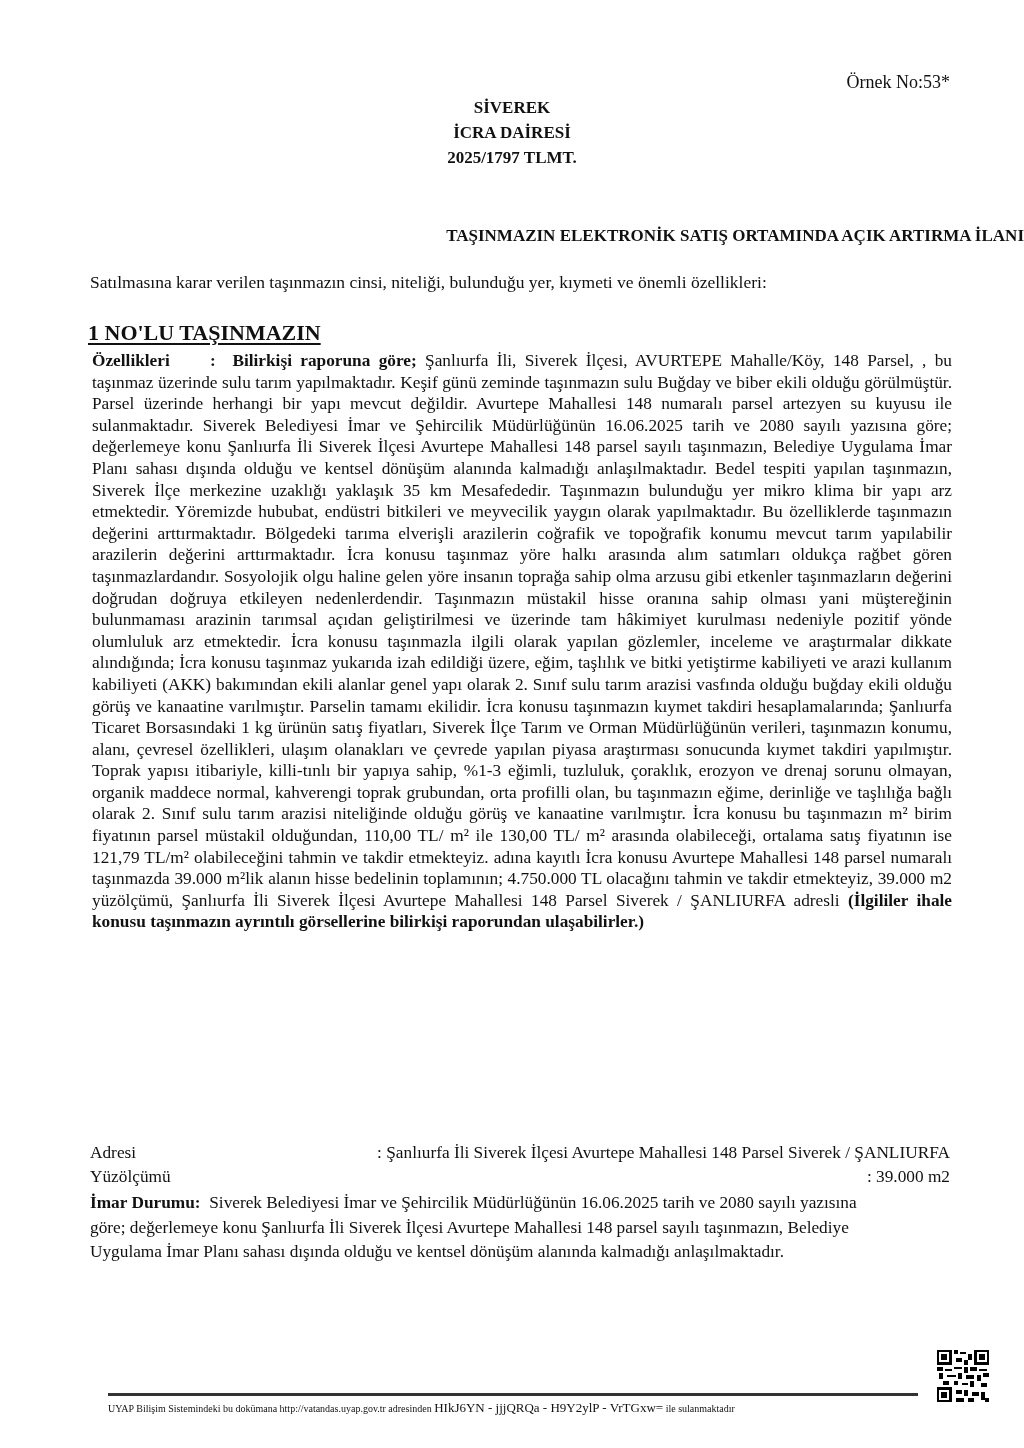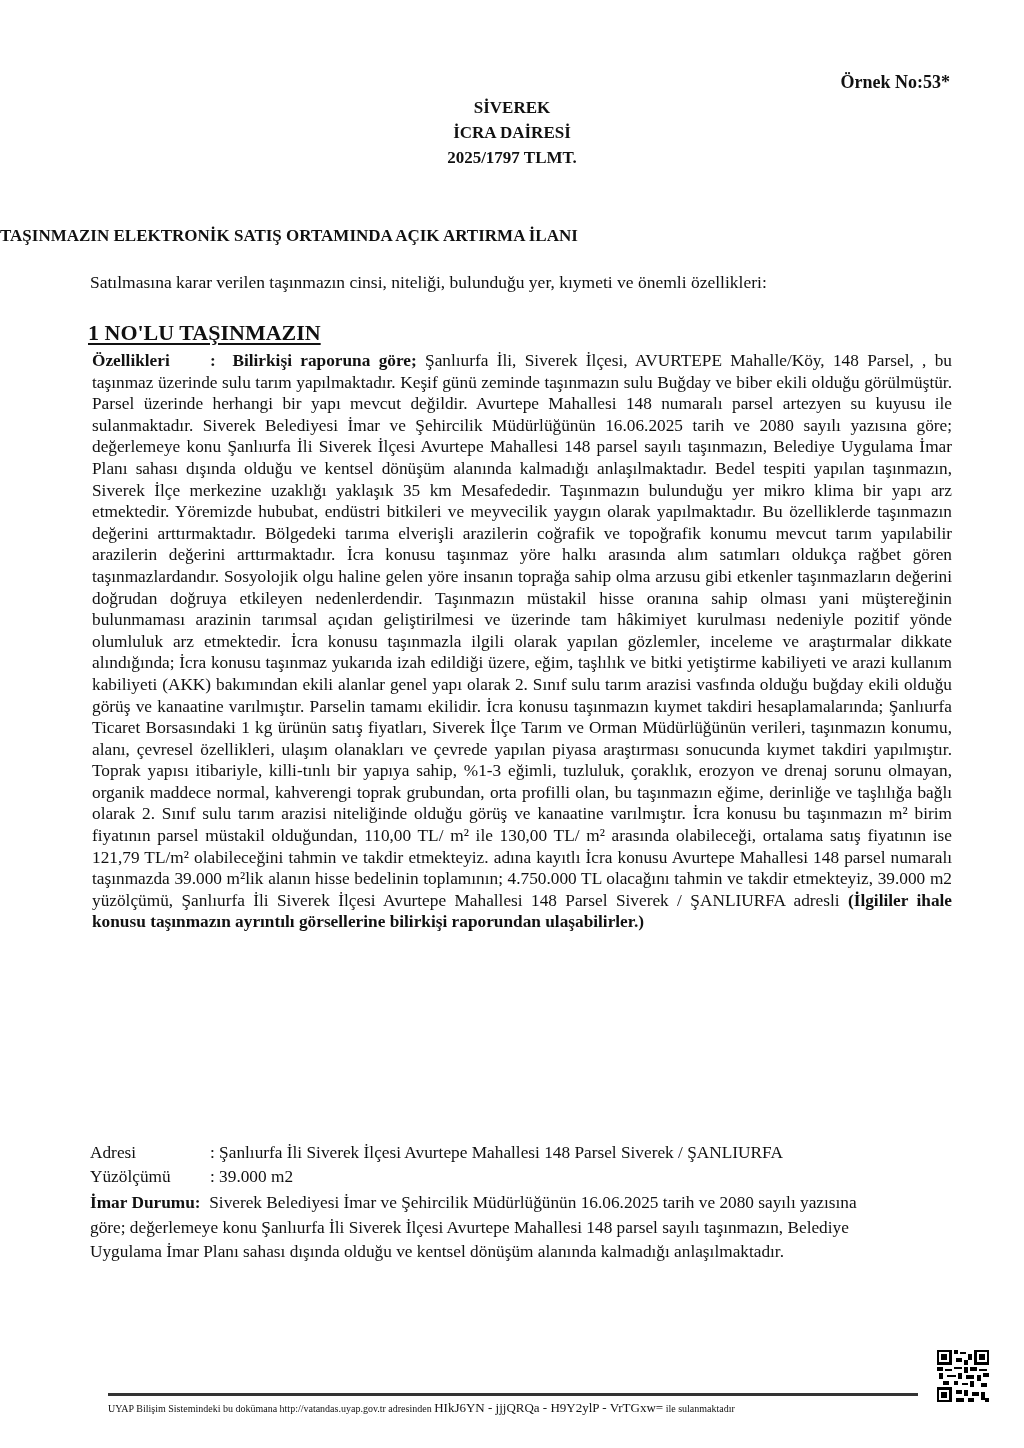--- a/index.html
+++ b/index.html
@@ -1,34 +1,34 @@
 <!DOCTYPE html>
 <html><head>
 <meta charset="utf-8">
 <style>
   html, body { margin: 0; padding: 0; background: #ffffff; }
   body {
     width: 1024px; height: 1448px; position: relative; overflow: hidden;
     font-family: "Liberation Serif", "DejaVu Serif", serif; color: #111;
   }
-  .ornek { position: absolute; top: 72px; right: 74px; font-weight: bold; font-size: 18px; }
+  .ornek { position: absolute; top: 72px; right: 74px; font-weight: normal; font-size: 18px; }
   .header { position: absolute; top: 95px; left: 0; width: 1024px; text-align: center; font-weight: bold; font-size: 17px; line-height: 25px; }
-  .title { position: absolute; top: 226px; left: 0; width: 1024px; text-align: left; font-weight: bold; font-size: 17px; }
+  .title { position: absolute; top: 226px; left: 0; width: 1024px; text-align: right; font-weight: bold; font-size: 17px; }
   .intro { position: absolute; top: 272px; left: 90px; font-size: 17.5px; }
   .section-title { position: absolute; top: 320px; left: 88px; font-weight: bold; font-size: 22px; text-decoration: underline; text-underline-offset: 3px; }
   .body-text {
     position: absolute; top: 350px; left: 92px; width: 860px;
     font-size: 17.3px; line-height: 21.6px; text-align: justify;
   }
   .body-text b { font-weight: bold; }
   .label-inline { font-weight: bold; display: inline-block; width: 118px; }
   .fields { position: absolute; top: 1141px; left: 90px; width: 860px; font-size: 17.3px; line-height: 24px; }
   .field-row { display: flex; }
   .field-label { font-weight: normal; width: 120px; flex: none; }
-  .field-value { flex: 1; }
+  .field-value { flex: 1; text-align: right; }
   .imar { margin-top: 2px; line-height: 24.5px; width: 790px; }
   .imar .field-label-inline { font-weight: bold; }
   .footer-rule { position: absolute; top: 1393px; left: 108px; width: 810px; height: 3px; background: #333; }
   .footer { position: absolute; top: 1400px; left: 108px; width: 820px; font-size: 10px; white-space: nowrap; }
   .footer .code { font-family: Liberation Serif, serif; font-size: 13px; }
   .qr { position: absolute; top: 1350px; left: 937px; width: 52px; height: 52px; }
 </style>
 </head>
 <body>
 

